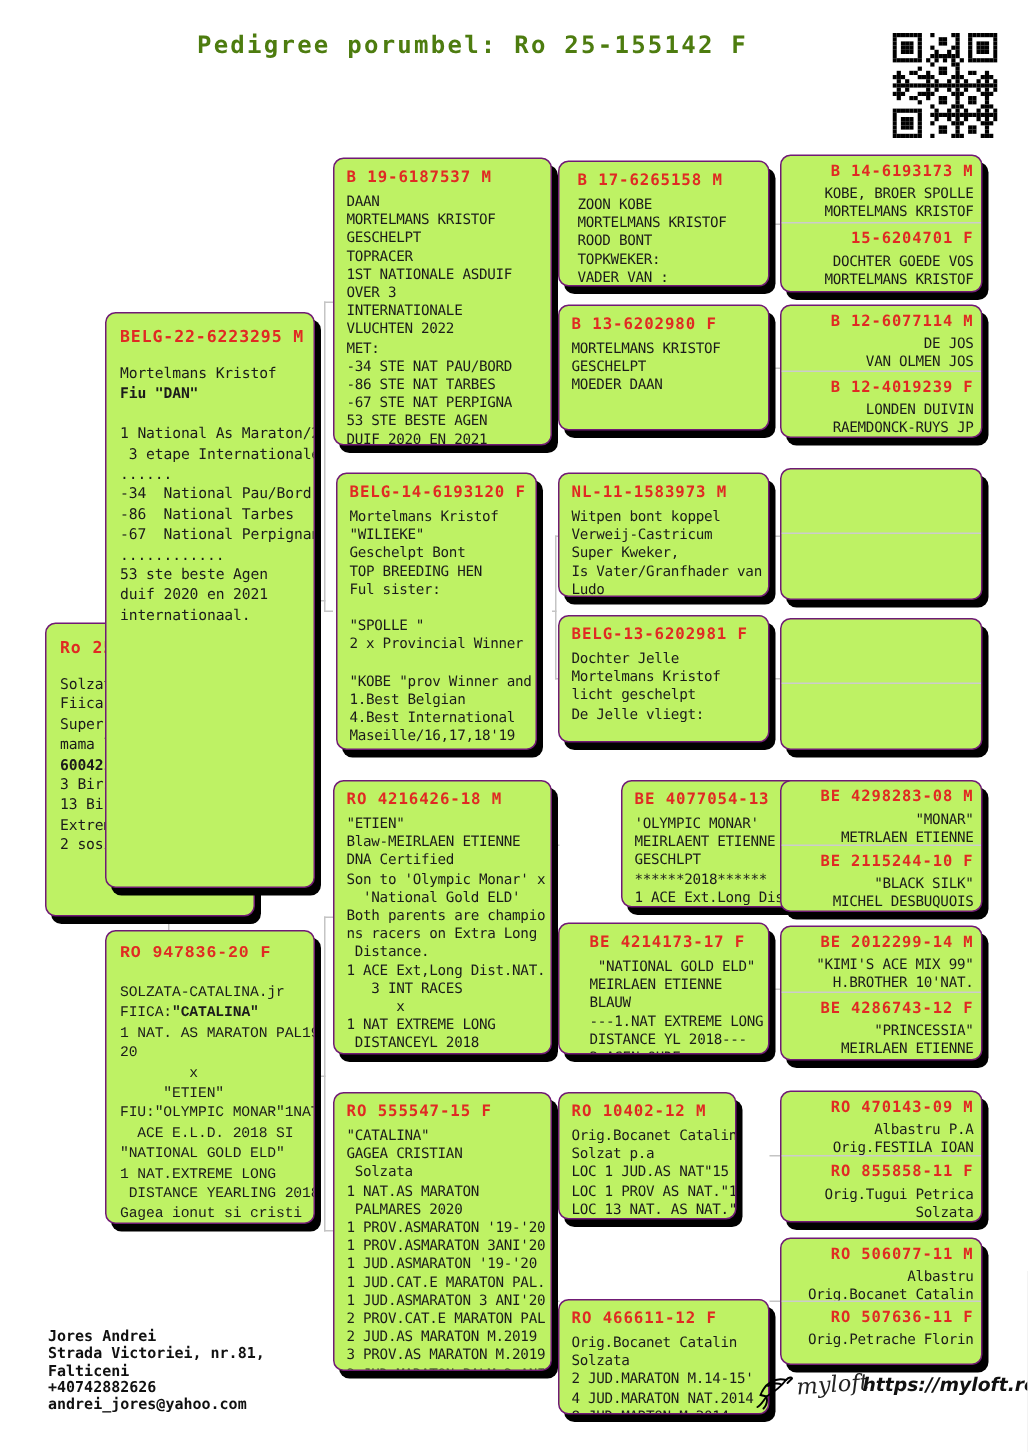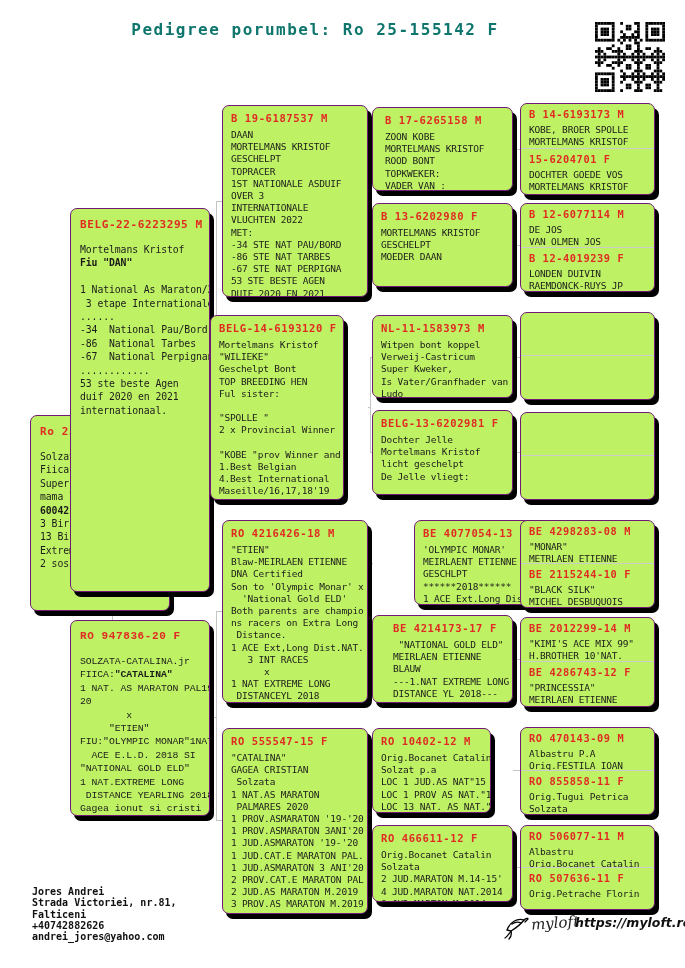--- a/index.html
+++ b/index.html
@@ -1,31 +1,31 @@
 <!DOCTYPE html>
 <html><head>
 <meta charset="utf-8">
 <style>
   html,body{margin:0;padding:0;background:#e9e9e9;}
   #page{position:relative;width:685px;height:968px;background:#ffffff;overflow:hidden;
         font-family:"DejaVu Sans Mono",monospace;}
   #page-title{position:absolute;left:0;right:55px;top:20px;text-align:center;
-        font-size:16px;font-weight:bold;letter-spacing:1.5px;color:#0f766e;}
+        font-size:16px;font-weight:bold;letter-spacing:1.5px;color:#4d7c0f;}
   .conn{position:absolute;background:#c4c4c4;}
   .card{position:absolute;background:#bef264;border:1px solid #701a75;border-radius:7px;
         box-shadow:4px 5px 0 #000;overflow:hidden;padding:6px 5px 0 8px;box-sizing:border-box;}
   .card-title{font-weight:bold;color:#e02a23;font-size:10.5px;line-height:13px;
         letter-spacing:.6px;margin-bottom:4px;white-space:pre;}
   .card-line{font-size:9.5px;line-height:12.2px;letter-spacing:-.2px;white-space:pre;color:#1b1b1b;}
   .b{font-weight:bold;}
   .lg{padding:9px 5px 0 9px;}
   .lg .card-title{font-size:11px;margin-bottom:12px;}
   .lg .card-line{font-size:9.8px;line-height:13.4px;letter-spacing:-.1px;}
   .pair{padding:0;}
-  .half{height:50%;padding:4px 5px 0 8px;overflow:hidden;box-sizing:border-box;}
+  .half{height:50%;padding:4px 5px 0 8px;overflow:hidden;box-sizing:border-box;text-align:right;}
   .half.top{border-bottom:1px solid #ccc;}
   .half .card-title{font-size:10.3px;margin-bottom:3px;}
   .half .card-line{line-height:12px;}
   #qr{position:absolute;left:595px;top:22px;width:70px;height:70px;}
   #footer{position:absolute;left:32px;top:886px;font-weight:bold;font-size:10px;
         line-height:11.3px;color:#111;}
   #brand{position:absolute;left:503px;top:908px;height:36px;}
   #brand-bird{position:absolute;left:0;top:2px;}
   #brand-script{position:absolute;left:28px;top:6px;font-family:"DejaVu Serif",serif;
         font-style:italic;font-size:15px;color:#222;transform:rotate(-4deg);}
@@ -428,21 +428,21 @@
       <div class="card-line">OVER 3</div>
       <div class="card-line">INTERNATIONALE</div>
       <div class="card-line">VLUCHTEN 2022</div>
       <div class="card-line">MET:</div>
       <div class="card-line">-34 STE NAT PAU/BORD</div>
       <div class="card-line">-86 STE NAT TARBES</div>
       <div class="card-line">-67 STE NAT PERPIGNA</div>
       <div class="card-line">53 STE BESTE AGEN</div>
       <div class="card-line">DUIF 2020 EN 2021</div>
     </div>
-  <div class="card" style="left:210px;top:315px;width:134px;height:185px;">
+  <div class="card" style="left:224px;top:315px;width:134px;height:185px;">
       <div class="card-title">BELG-14-6193120 F</div>
       <div class="card-line">Mortelmans Kristof</div>
       <div class="card-line">"WILIEKE"</div>
       <div class="card-line">Geschelpt Bont</div>
       <div class="card-line">TOP BREEDING HEN</div>
       <div class="card-line">Ful sister:</div>
       <div class="card-line">&nbsp;</div>
       <div class="card-line">"SPOLLE "</div>
       <div class="card-line">2 x Provincial Winner</div>
       <div class="card-line">&nbsp;</div>
@@ -533,21 +533,21 @@
       <div class="card-line">2 AGEN OUDE</div>
     </div>
   <div class="card" style="left:372px;top:728px;width:119px;height:85px;">
       <div class="card-title">RO 10402-12 M</div>
       <div class="card-line">Orig.Bocanet Catalin</div>
       <div class="card-line">Solzat p.a</div>
       <div class="card-line">LOC 1 JUD.AS NAT"15</div>
       <div class="card-line">LOC 1 PROV AS NAT."15</div>
       <div class="card-line">LOC 13 NAT. AS NAT."15</div>
     </div>
-  <div class="card" style="left:372px;top:825px;width:141px;height:77px;">
+  <div class="card" style="left:372px;top:866px;width:141px;height:77px;">
       <div class="card-title">RO 466611-12 F</div>
       <div class="card-line">Orig.Bocanet Catalin</div>
       <div class="card-line">Solzata</div>
       <div class="card-line">2 JUD.MARATON M.14-15'</div>
       <div class="card-line">4 JUD.MARATON NAT.2014</div>
       <div class="card-line">8 JUD.MARTON M.2014</div>
     </div>
 
   <div class="card pair" style="left:520px;top:103px;width:135px;height:92px;">
     <div class="half top">

